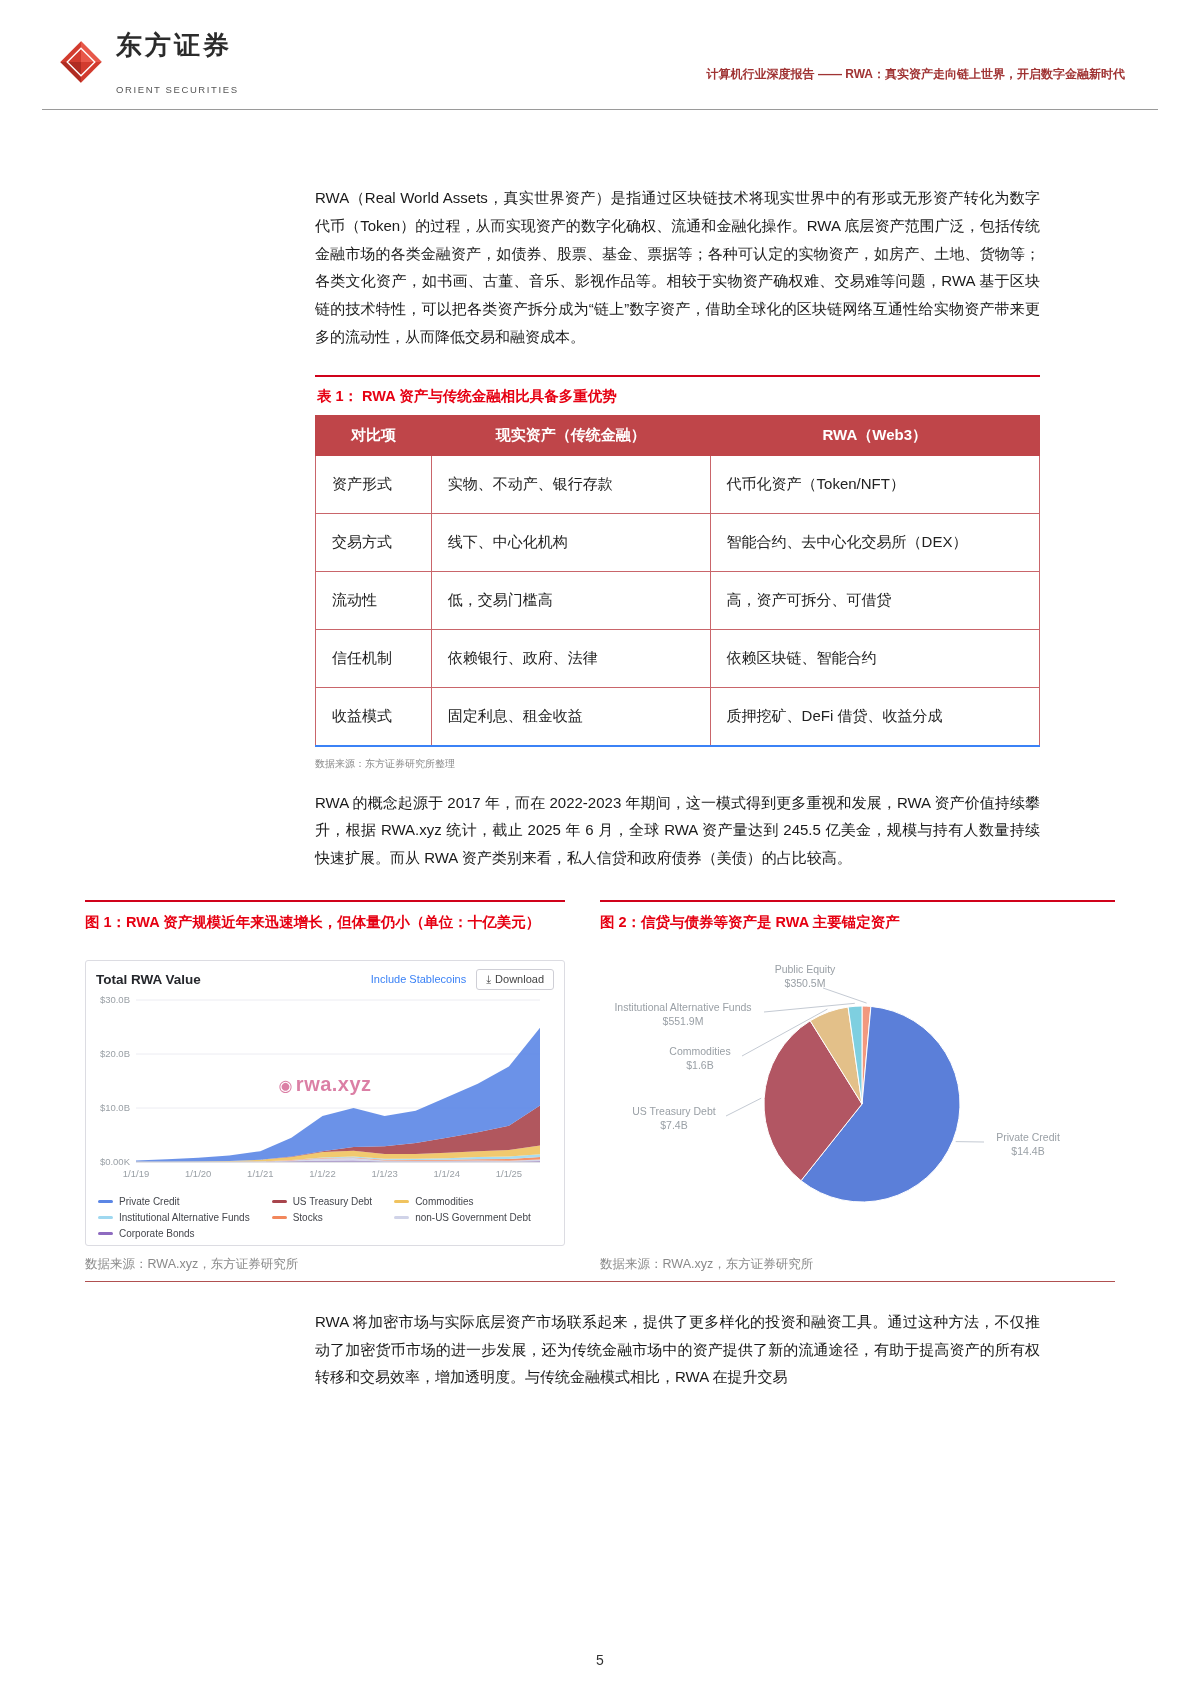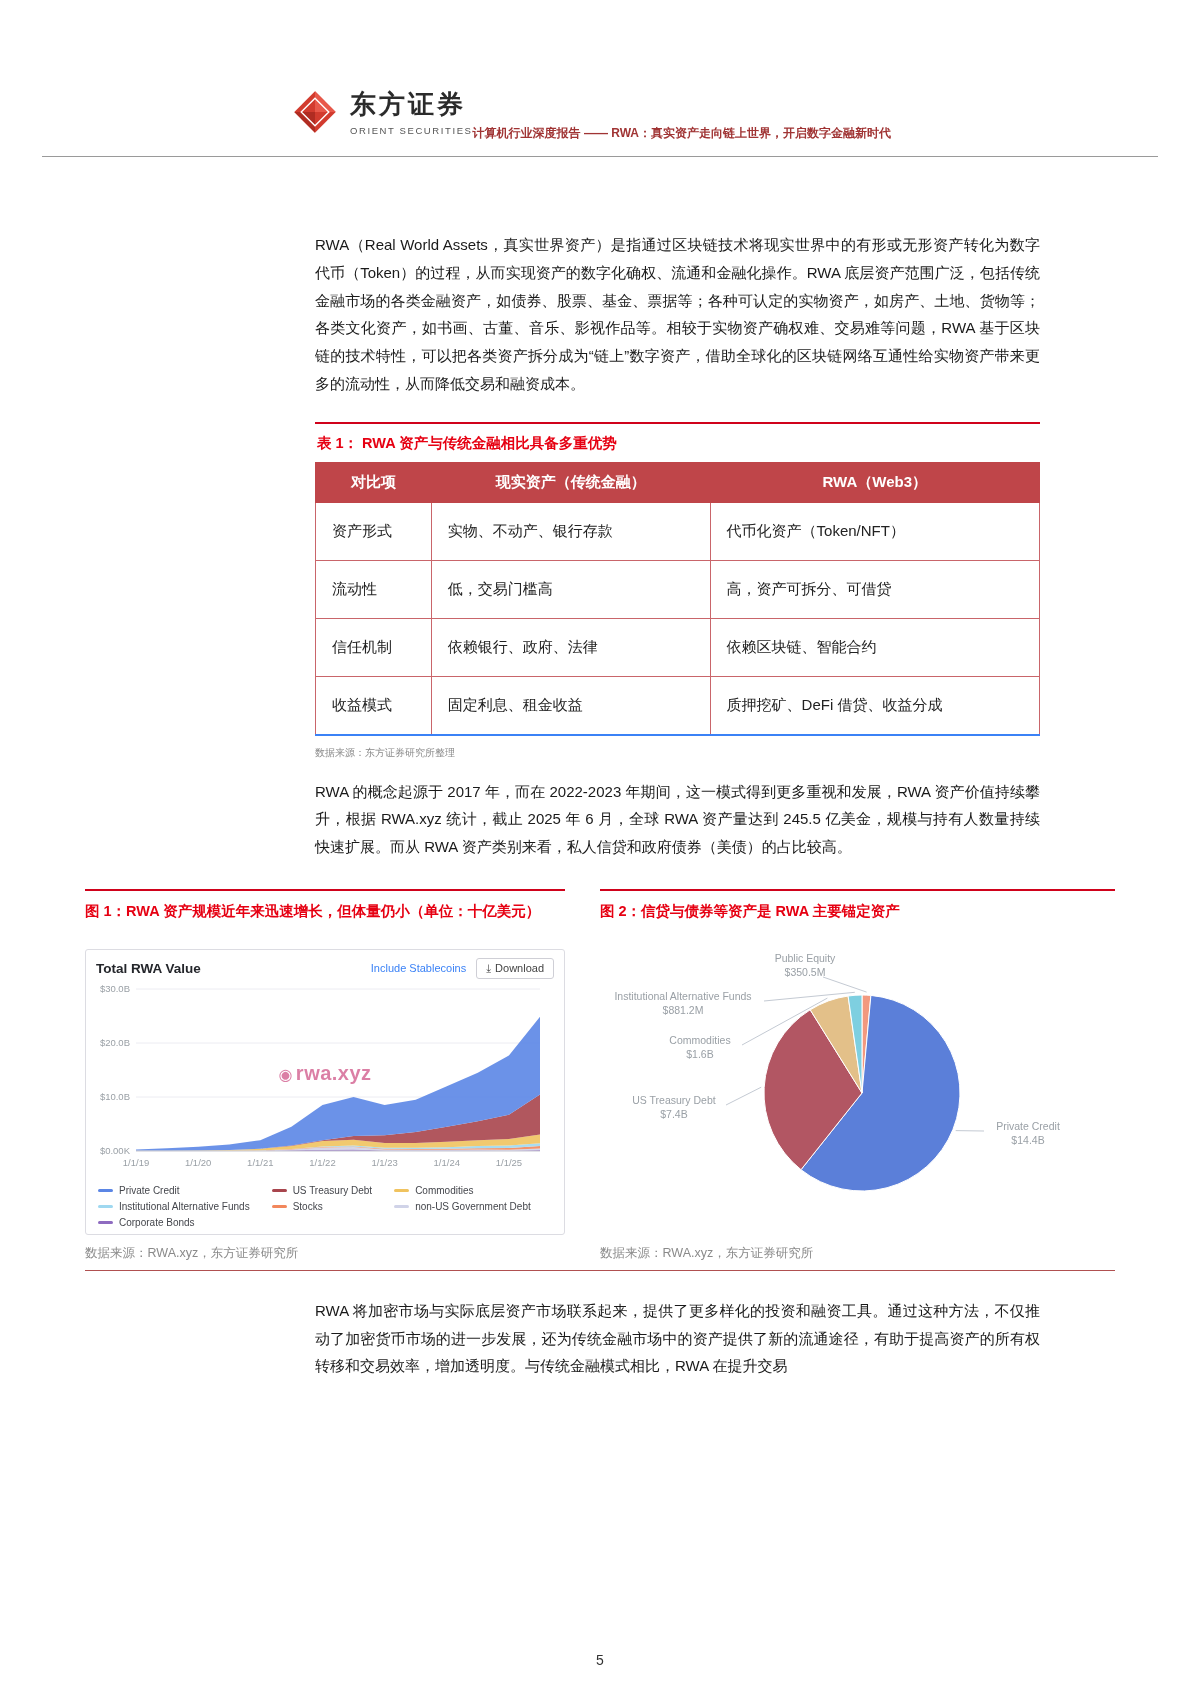--- a/index.html
+++ b/index.html
@@ -4,24 +4,24 @@
 <style>
   * { margin:0; padding:0; box-sizing:border-box; }
   :root{
     --accent-red:#e60012; --header-red:#a03434; --rule-red:#d0021b;
     --table-header-bg:#bf4549; --table-border:#c9656a; --footer-red:#7e1f1f; --logo-red:#d23b2e;
   }
   body { font-family:"Liberation Sans","DejaVu Sans",sans-serif; background:#ffffff; color:#1a1a1a; }
   .page { position:relative; width:1200px; height:1698px; margin:0 auto; background:#fff; overflow:hidden; }
 
   
-  .header { display:flex; justify-content:center; align-items:flex-start; padding:87px 75px 0 58px; }
+  .header { display:flex; justify-content:space-between; align-items:flex-start; padding:28px 75px 0 58px; }
   .logo-block { display:flex; align-items:center; gap:12px; }
   .logo-text .cn { font-size:26px; font-weight:bold; color:#2b2b2b; letter-spacing:3px; }
-  .logo-text .en { font-size:9.5px; color:#555; letter-spacing:1.6px; margin-top:3px; }
+  .logo-text .en { font-size:9.5px; color:#555; letter-spacing:1.6px; margin-top:21px; }
   .header-right { margin-top:38px; font-size:12px; font-weight:bold; color:var(--header-red); }
   .header-rule { margin:14px 42px 0; border-top:1px solid #9a9a9a; }
 
   
   .content { margin:0 160px 0 315px; padding-top:56px; }
   .section-title { font-size:27px; font-weight:bold; letter-spacing:1px; }
   .section-title .pre { color:#8a2328; }
   .section-title .rest { color:var(--accent-red); }
   .para { margin-top:18px; font-size:15px; line-height:1.85; text-align:justify; color:#1a1a1a; }
 
@@ -119,20 +119,25 @@
               <th>对比项</th>
               <th>现实资产（传统金融）</th>
               <th>RWA（Web3）</th>
             </tr>
           </thead>
         <tbody>
             <tr>
               <td>资产形式</td>
               <td>实物、不动产、银行存款</td>
               <td>代币化资产（Token/NFT）</td>
+            </tr>
+            <tr>
+              <td>交易方式</td>
+              <td>线下、中心化机构</td>
+              <td>智能合约、去中心化交易所（DEX）</td>
             </tr>
             <tr>
               <td>流动性</td>
               <td>低，交易门槛高</td>
               <td>高，资产可拆分、可借贷</td>
             </tr>
             <tr>
               <td>信任机制</td>
               <td>依赖银行、政府、法律</td>
               <td>依赖区块链、智能合约</td>
@@ -259,21 +264,21 @@
               <div class="pie-label" style="left: 22px; top: 144px; width: 104px;">
                 <div>US Treasury Debt</div>
                 <div>$7.4B</div>
               </div>
               <div class="pie-label" style="left: 58px; top: 84px; width: 84px;">
                 <div>Commodities</div>
                 <div>$1.6B</div>
               </div>
               <div class="pie-label" style="left: 2px; top: 40px; width: 162px;">
                 <div>Institutional Alternative Funds</div>
-                <div>$881.2M</div>
+                <div>$551.9M</div>
               </div>
             </div>
         </div>
       </div>
       <div class="fig-source">数据来源：RWA.xyz，东方证券研究所</div>
     </div>
 
   </div>
   <div class="figures-rule"></div>
 

